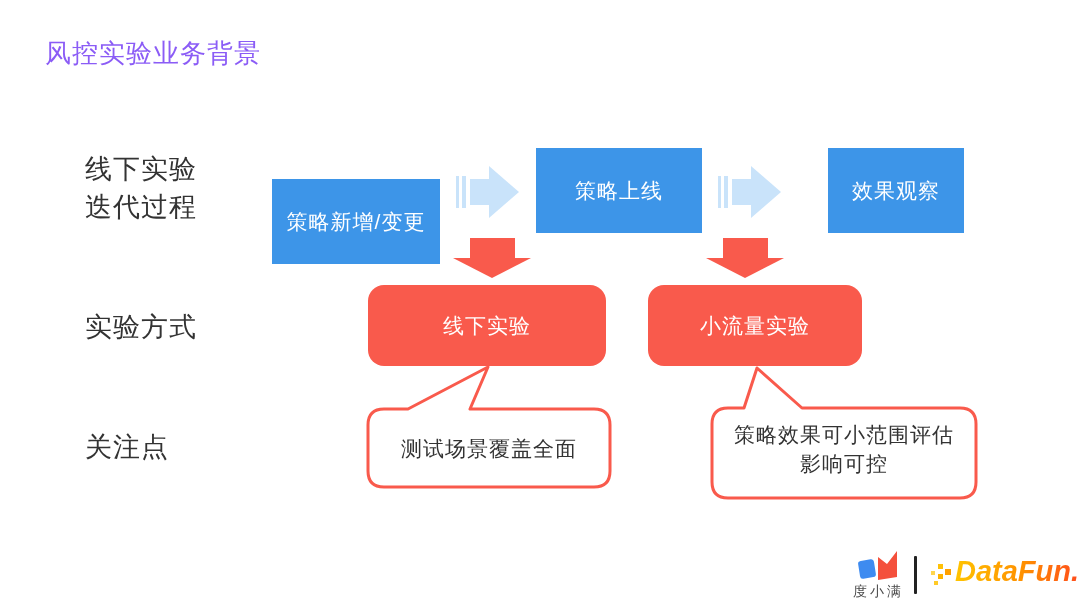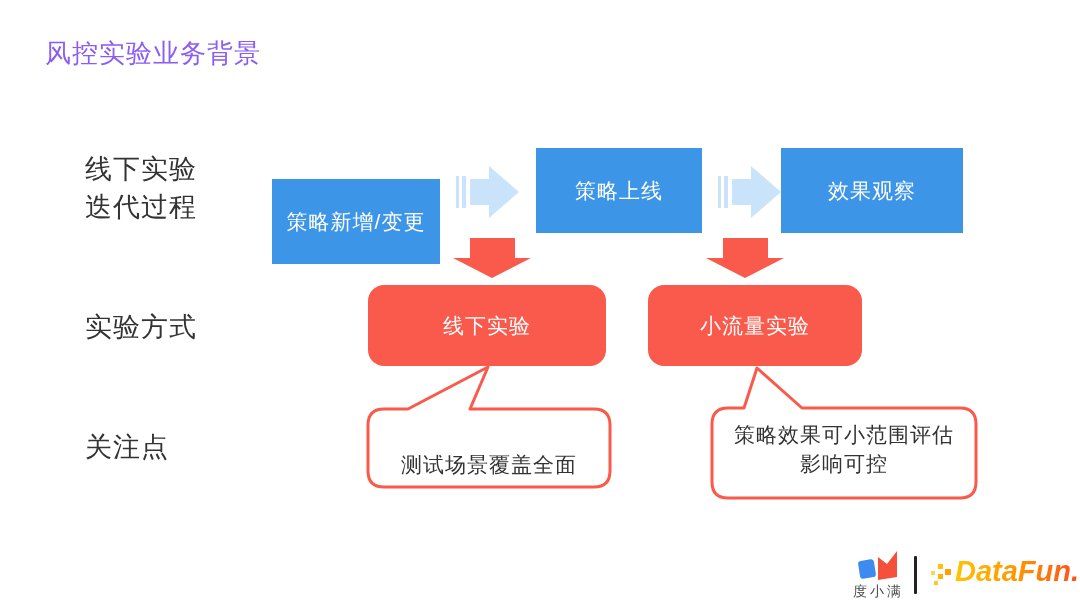--- a/index.html
+++ b/index.html
@@ -49,21 +49,21 @@
 
   <div class="abs row-label" style="left:85px;top:150px;">
     <span>线下实验</span>
     <span>迭代过程</span>
   </div>
   <div class="abs row-label" style="left:85px;top:308px;">实验方式</div>
   <div class="abs row-label" style="left:85px;top:430px;font-family:Liberation Mono, monospace;">关注点</div>
 
   <div class="abs step-box" style="left:272px;width:168px;margin-top:31px;">策略新增/变更</div>
   <div class="abs step-box" style="left:536px;width:166px;">策略上线</div>
-  <div class="abs step-box" style="left:781px;width:182px;">效果观察</div>
+  <div class="abs step-box" style="left:828px;width:136px;">效果观察</div>
 
   <svg class="abs" style="left:456px;top:163px;" width="64" height="58" viewBox="0 0 64 58">
     <rect x="0" y="13" width="3" height="32" fill="#C9E3FA"></rect>
     <rect x="6" y="13" width="4" height="32" fill="#C9E3FA"></rect>
     <rect x="14" y="16" width="20" height="26" fill="#C9E3FA"></rect>
     <polygon points="33,3 63,29 33,55" fill="#C9E3FA"></polygon>
   </svg>
   <svg class="abs" style="left:718px;top:163px;" width="64" height="58" viewBox="0 0 64 58">
     <rect x="0" y="13" width="3" height="32" fill="#C9E3FA"></rect>
     <rect x="6" y="13" width="4" height="32" fill="#C9E3FA"></rect>
@@ -81,21 +81,21 @@
   </svg>
 
   <div class="abs method-box" style="left:368px;width:238px;">线下实验</div>
   <div class="abs method-box" style="left:648px;width:214px;">小流量实验</div>
 
   <svg class="abs" style="left:358px;top:358px;" width="270" height="136" viewBox="0 0 270 136">
     <path d="M 26,51 L 50,51 L 130,9 L 112,51 L 236,51
              Q 252,51 252,67 L 252,113 Q 252,129 236,129
              L 26,129 Q 10,129 10,113 L 10,67 Q 10,51 26,51 Z" fill="#ffffff" stroke="#F95A4C" stroke-width="3" stroke-linejoin="round"></path>
   </svg>
-  <div class="abs bubble-text" style="left:378px;top:450px;width:222px;">
+  <div class="abs bubble-text" style="left:378px;top:434px;width:222px;">
     <span>测试场景覆盖全面</span>
   </div>
 
   <svg class="abs" style="left:700px;top:356px;" width="300" height="148" viewBox="0 0 300 148">
     <path d="M 28,52 L 44,52 L 57,12 L 102,52 L 260,52
              Q 276,52 276,68 L 276,126 Q 276,142 260,142
              L 28,142 Q 12,142 12,126 L 12,68 Q 12,52 28,52 Z" fill="#ffffff" stroke="#F95A4C" stroke-width="3" stroke-linejoin="round"></path>
   </svg>
   <div class="abs bubble-text" style="left:722px;top:420px;width:244px;">
     <span style="display:block">策略效果可小范围评估</span>

